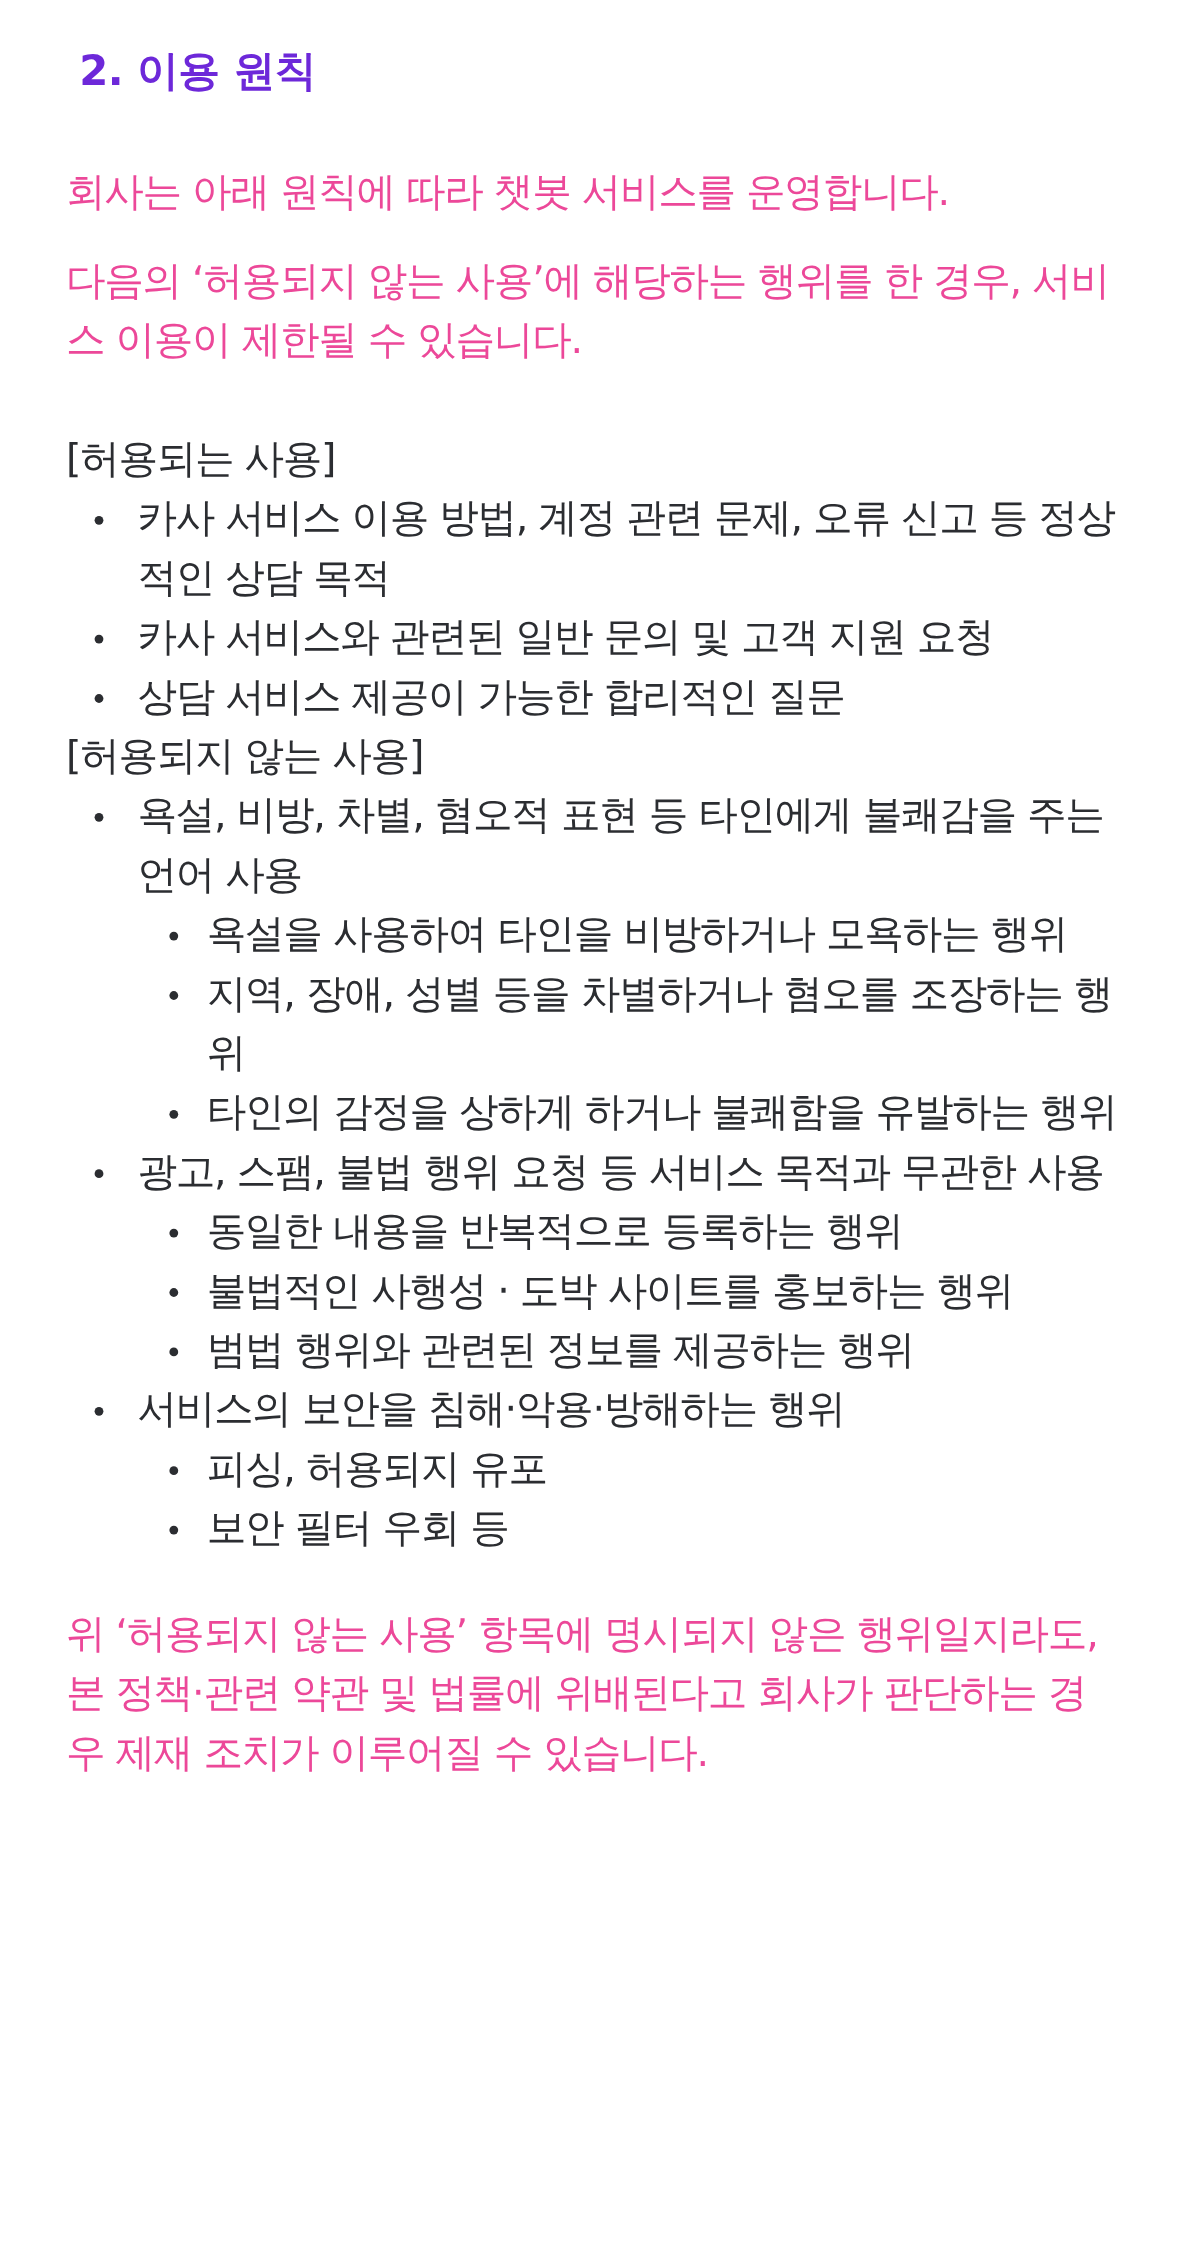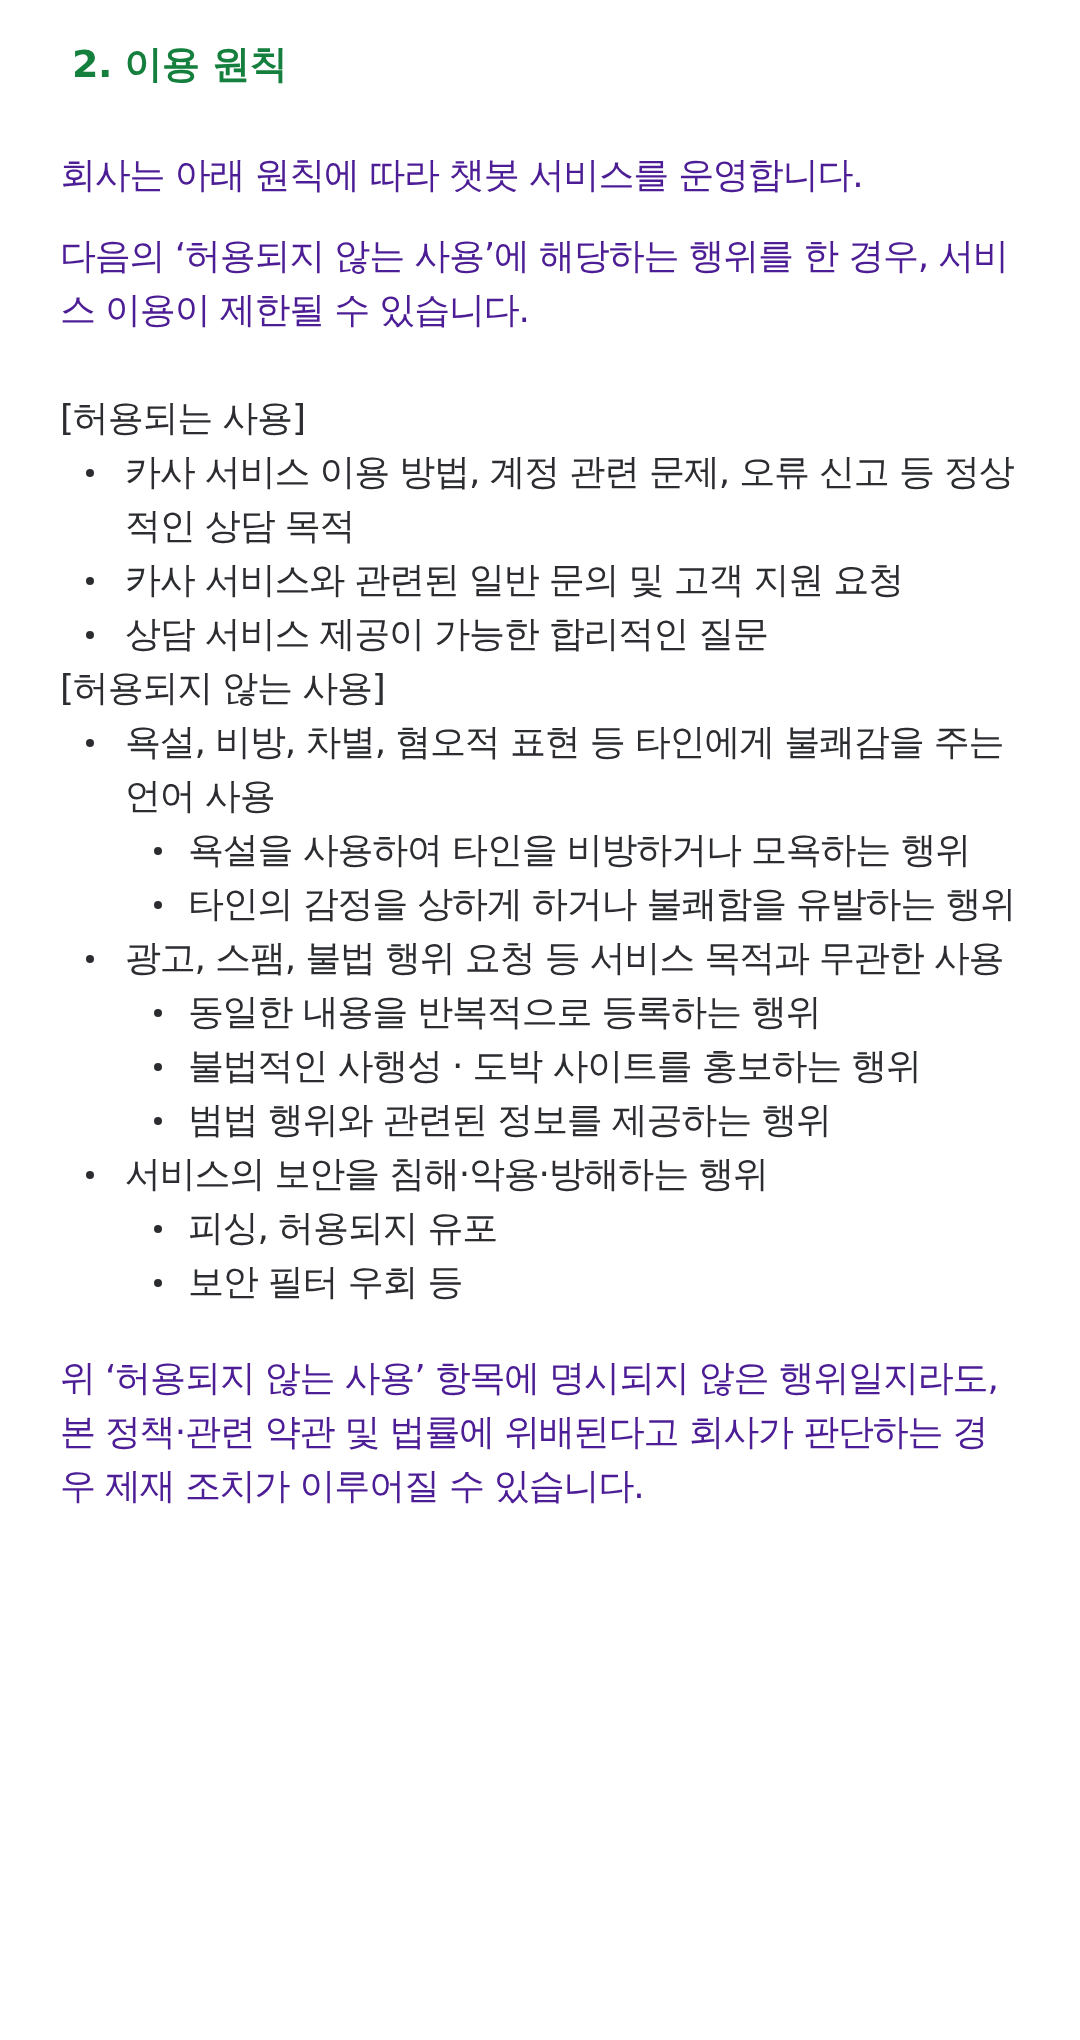--- a/index.html
+++ b/index.html
@@ -20,29 +20,29 @@
     box-sizing: border-box;
     width: 1080px;
   }
   .title {
     font-weight: bold;
     font-size: 38px;
     line-height: 1.2;
     margin: 0;
     padding-top: 42px;
     padding-left: 12px;
-    color: #15803d;
+    color: #6d28d9;
     letter-spacing: -0.5px;
   }
   .para {
     font-size: 36px;
     line-height: 54px;
     margin: 0;
     letter-spacing: -1.2px;
-    color: #4c1d95;
+    color: #ec4899;
   }
   .p-intro { margin-top: 60px; }
   .p-restrict { margin-top: 27px; }
   .sec-label {
     font-size: 36px;
     line-height: 54px;
     margin: 0;
     letter-spacing: -1.2px;
   }
   .sec-allowed { margin-top: 54px; }
@@ -109,20 +109,24 @@
     <li>
       <span class="bullet"></span>
       <span>욕설, 비방, 차별, 혐오적 표현 등 타인에게 불쾌감을 주는 언어 사용</span>
       <ul class="lvl2">
         <li>
           <span class="bullet"></span>
           <span>욕설을 사용하여 타인을 비방하거나 모욕하는 행위</span>
         </li>
         <li>
           <span class="bullet"></span>
+          <span>지역, 장애, 성별 등을 차별하거나 혐오를 조장하는 행위</span>
+        </li>
+        <li>
+          <span class="bullet"></span>
           <span>타인의 감정을 상하게 하거나 불쾌함을 유발하는 행위</span>
         </li>
       </ul>
     </li>
     <li>
       <span class="bullet"></span>
       <span>광고, 스팸, 불법 행위 요청 등 서비스 목적과 무관한 사용</span>
       <ul class="lvl2">
         <li>
           <span class="bullet"></span>

